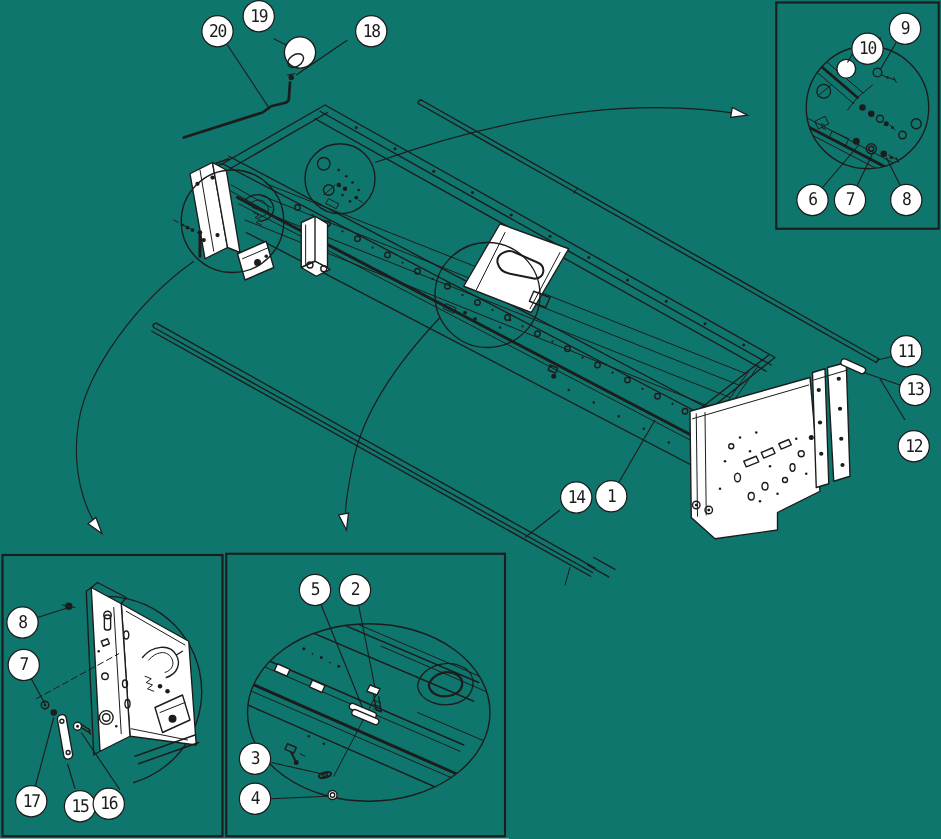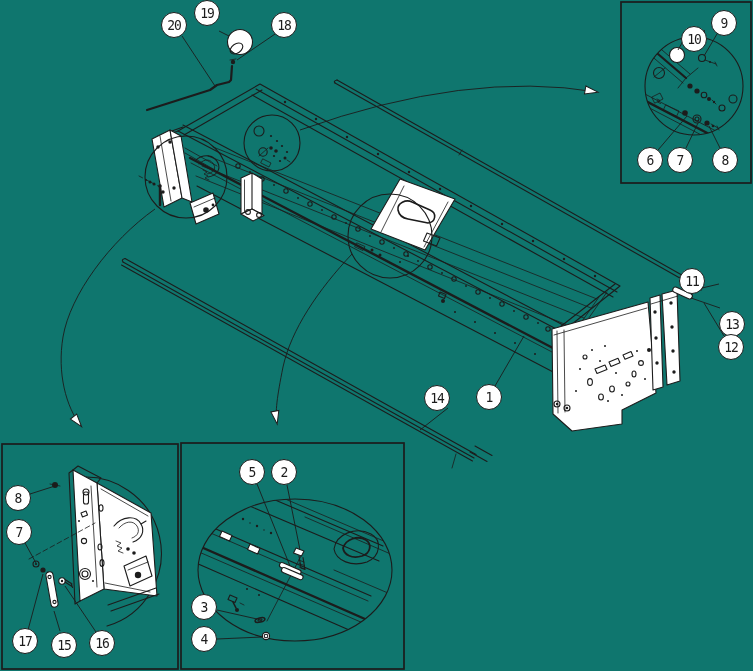--- a/index.html
+++ b/index.html
@@ -398,33 +398,33 @@
     <path class="ldr" d="M217,639 L262,637"></path>
   </g>
 </svg>
 
 <div class="balloon" style="left:161px;top:12px">
       <span>20</span>
     </div>
 <div class="balloon" style="left:194px;top:0">
       <span>19</span>
     </div>
-<div class="balloon" style="left:271px;top:12px">
+<div class="balloon" style="left:284px;top:12px">
       <span>18</span>
     </div>
-<div class="balloon" style="left:679px;top:268px">
+<div class="balloon" style="left:712px;top:268px">
       <span>11</span>
     </div>
-<div class="balloon" style="left:719px;top:311px">
+<div class="balloon" style="left:719px;top:299px">
       <span>13</span>
     </div>
-<div class="balloon" style="left:718px;top:334px">
+<div class="balloon" style="left:718px;top:344px">
       <span>12</span>
     </div>
-<div class="balloon" style="left:424px;top:385px">
+<div class="balloon" style="left:448px;top:385px">
       <span>14</span>
     </div>
 <div class="balloon" style="left:476px;top:384px">
       <span>1</span>
     </div>
 
 <div class="balloon" style="left:681px;top:26px">
       <span>10</span>
     </div>
 <div class="balloon" style="left:711px;top:10px">
@@ -445,21 +445,21 @@
     </div>
 <div class="balloon" style="left:6px;top:519px">
       <span>7</span>
     </div>
 <div class="balloon" style="left:12px;top:628px">
       <span>17</span>
     </div>
 <div class="balloon" style="left:51px;top:632px">
       <span>15</span>
     </div>
-<div class="balloon" style="left:89px;top:630px">
+<div class="balloon" style="left:74px;top:630px">
       <span>16</span>
     </div>
 
 <div class="balloon" style="left:239px;top:459px">
       <span>5</span>
     </div>
 <div class="balloon" style="left:271px;top:459px">
       <span>2</span>
     </div>
 <div class="balloon" style="left:191px;top:594px">

